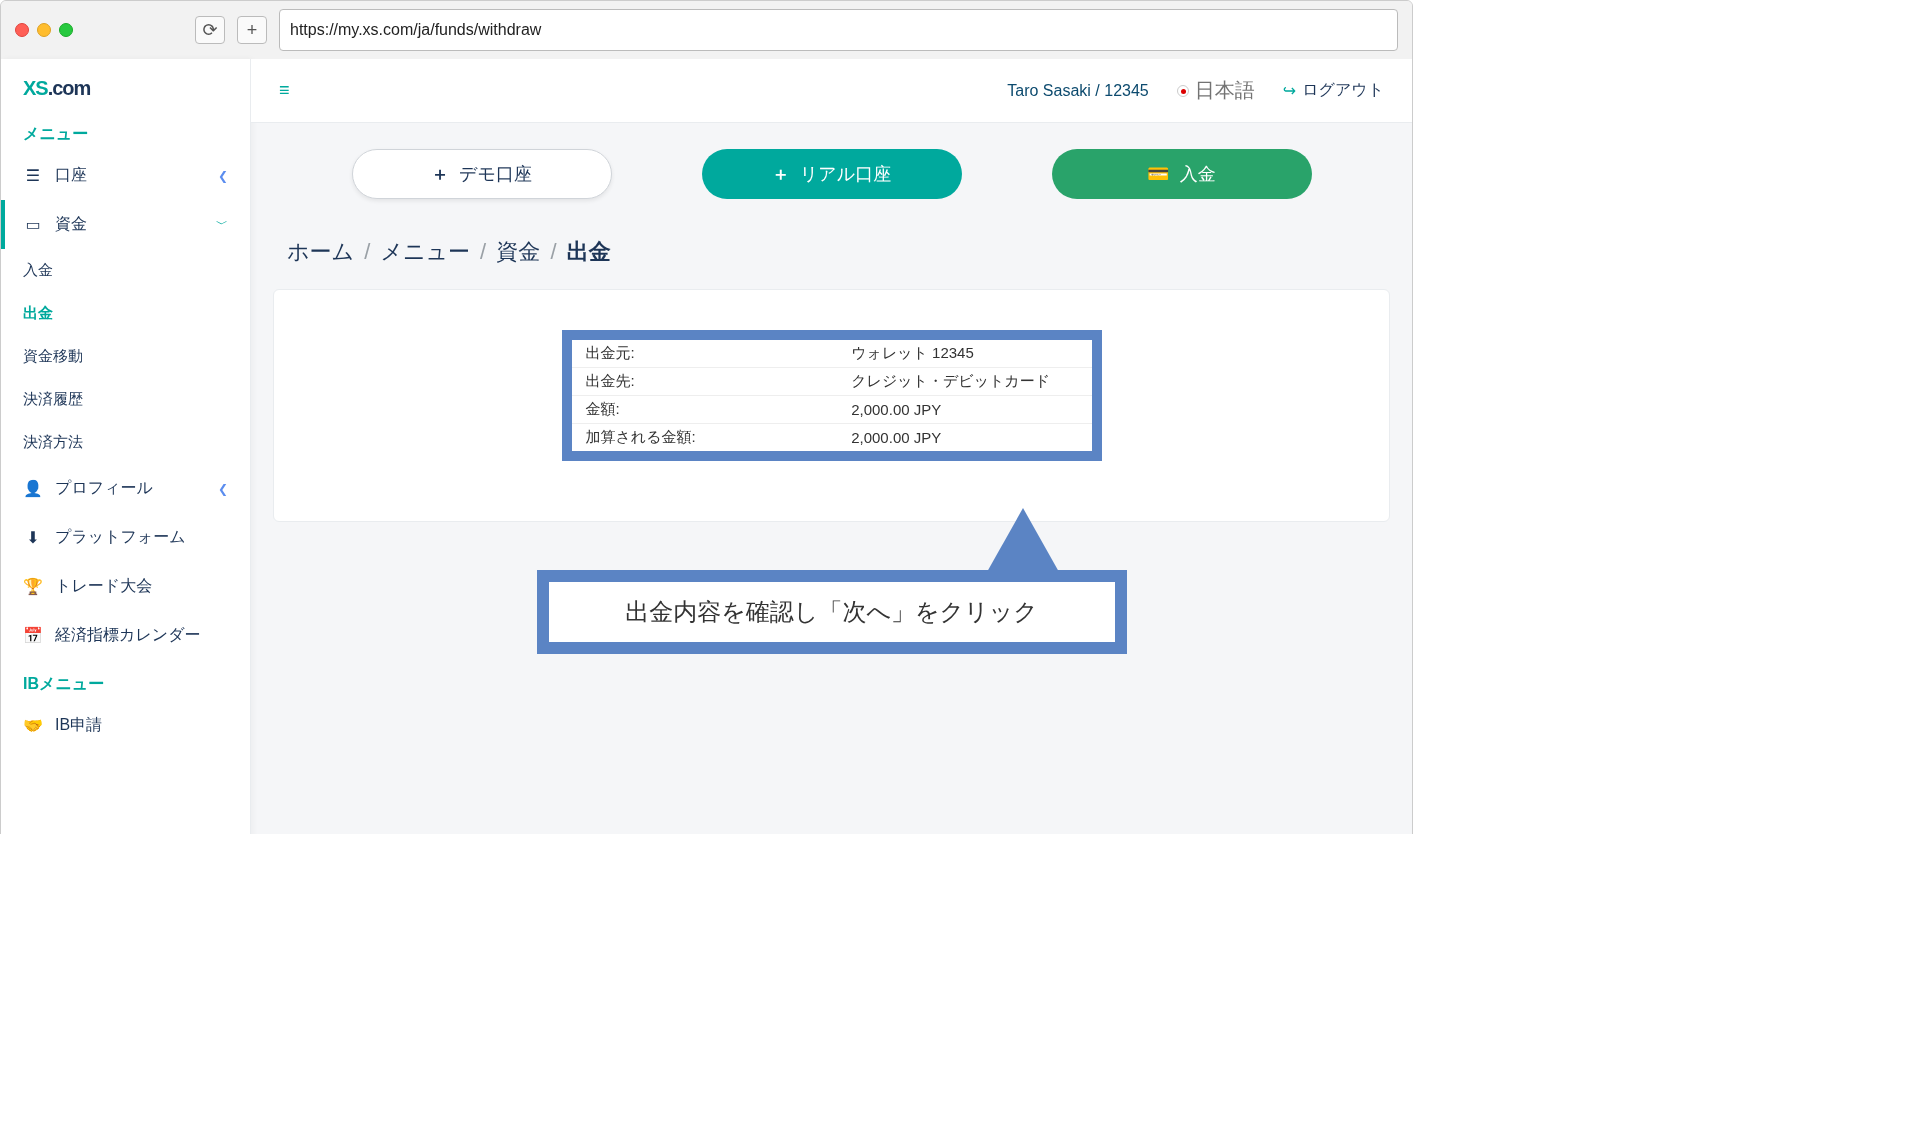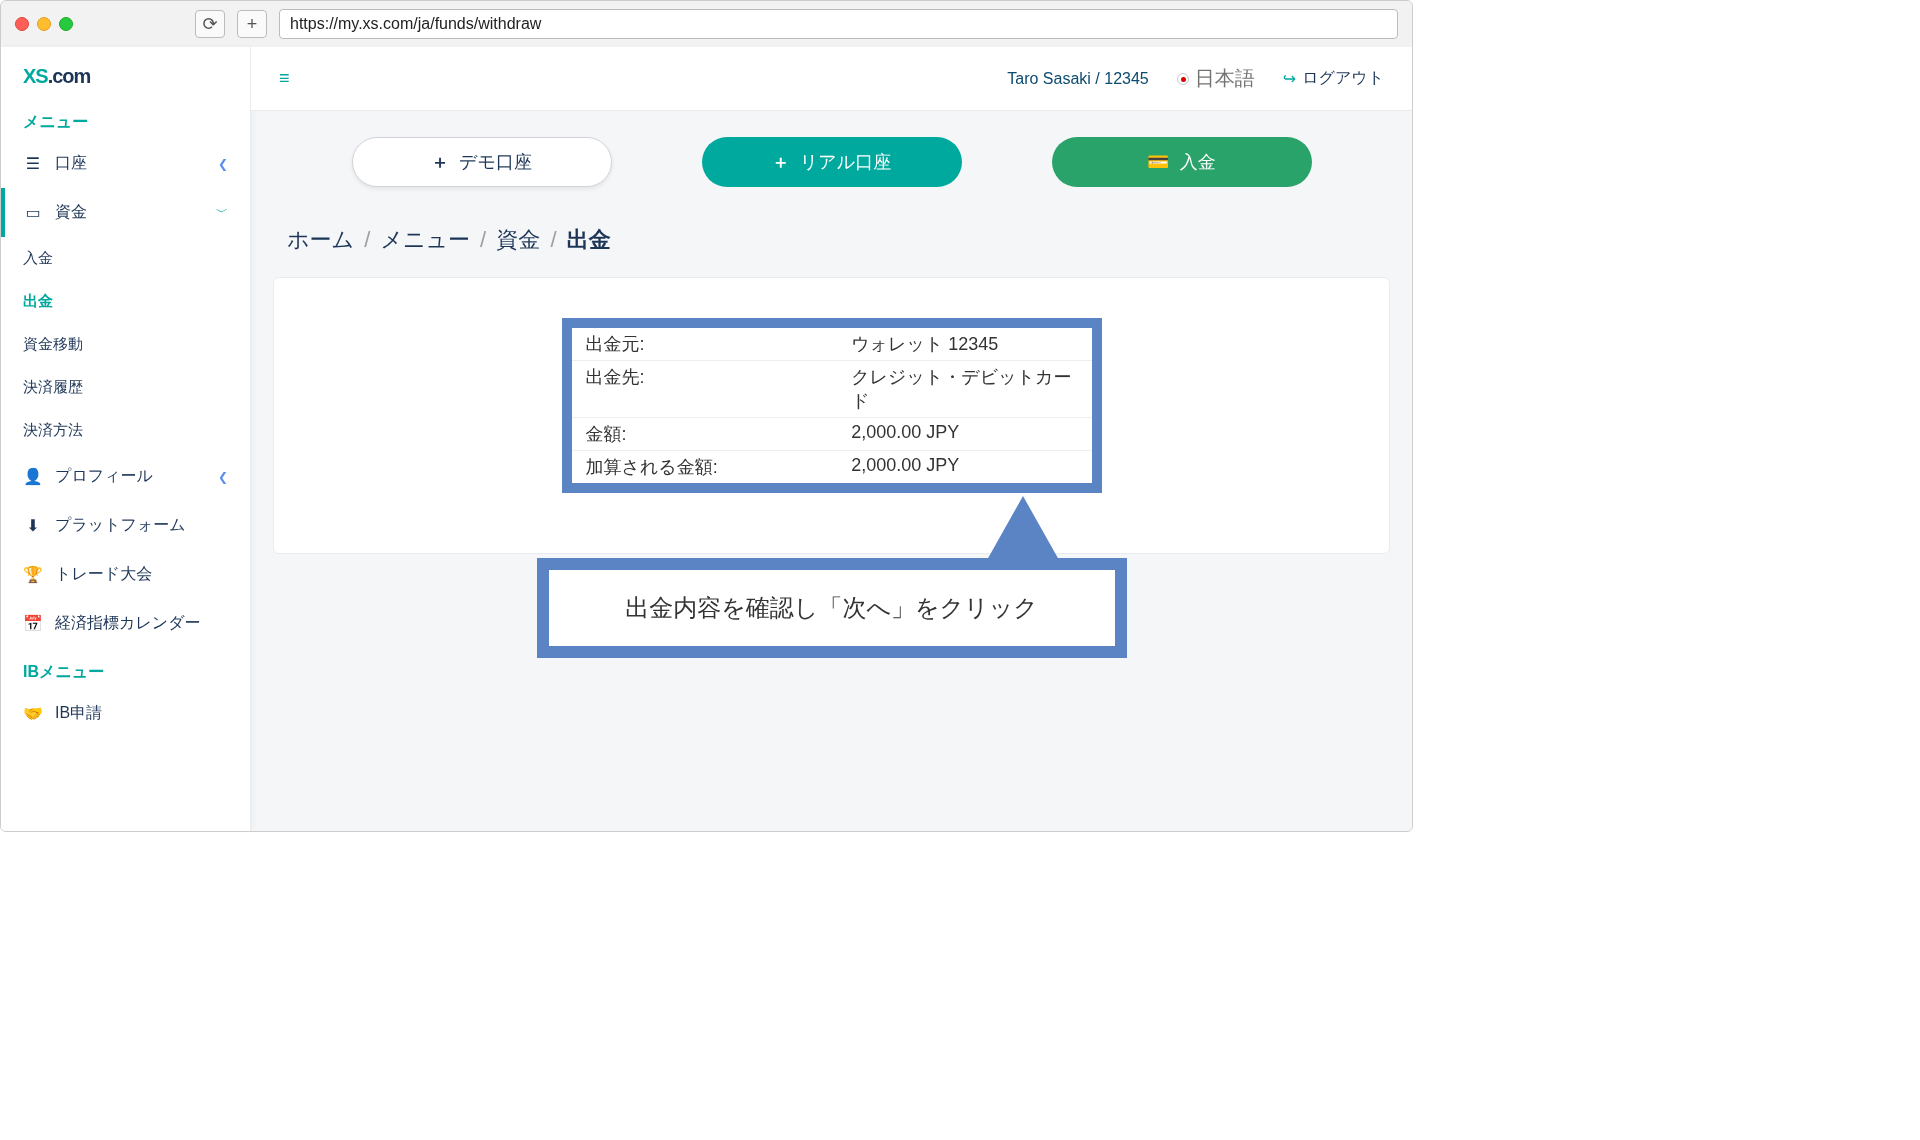--- a/index.html
+++ b/index.html
@@ -32,21 +32,21 @@
   .chrome-btn {
     width: 30px; height: 28px;
     border: 1px solid #bbb;
     border-radius: 4px;
     background: #fafafa;
     display: flex; align-items: center; justify-content: center;
     color: #555; font-size: 18px;
   }
   .url-bar {
     flex: 1;
-    height: 30px;
+    height: 42px;
     border: 1px solid #bbb;
     border-radius: 4px;
     background: #fff;
     padding: 0 10px;
     font-size: 16px;
     color: #222;
     display: flex;
     align-items: center;
   }
   
@@ -180,23 +180,24 @@
   }
   .summary-box {
     width: 540px;
     margin: 0 auto;
     border: 10px solid #5b84c4;
     background: #fff;
   }
   .summary-row {
     display: flex;
     padding: 4px 14px;
-    font-size: 18px;
+    font-size: 15px;
     color: #333;
     border-bottom: 1px solid #eee;
+    align-items: center;
   }
   .summary-row:last-child { border-bottom: none; }
   .summary-row .label { flex: 0 0 54%; }
   .summary-row .value { flex: 1; }
   .btn-row {
     width: 540px;
     margin: 22px auto 0 auto;
     display: flex;
     justify-content: space-between;
     align-items: center;
@@ -230,21 +231,21 @@
     position: absolute;
     top: -62px;
     right: 68px;
     width: 0; height: 0;
     border-left: 36px solid transparent;
     border-right: 36px solid transparent;
     border-bottom: 64px solid #5b84c4;
   }
   .callout-inner {
     background: #fff;
-    padding: 22px 18px;
+    padding: 14px 18px;
     font-size: 24px;
     color: #333;
     text-align: center;
   }
 </style>
 </head>
 <body>
 
 <div class="browser-chrome">
   <div class="chrome-top">

